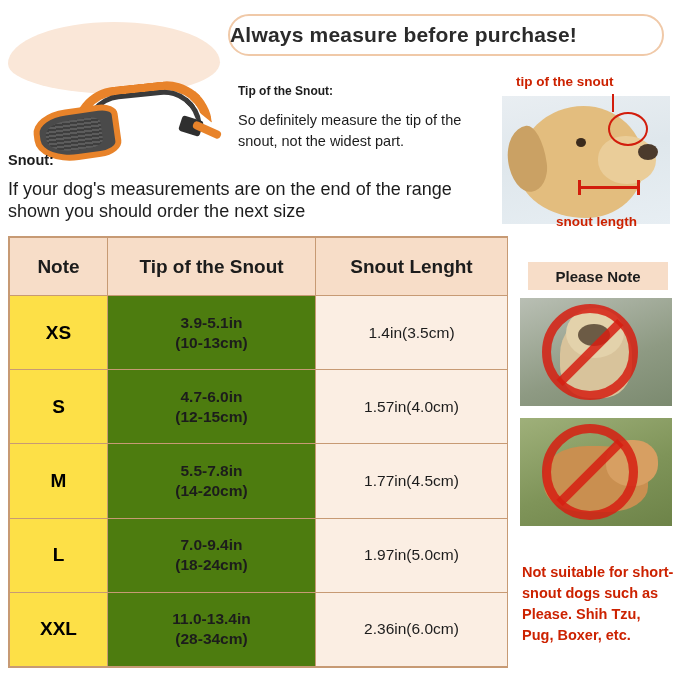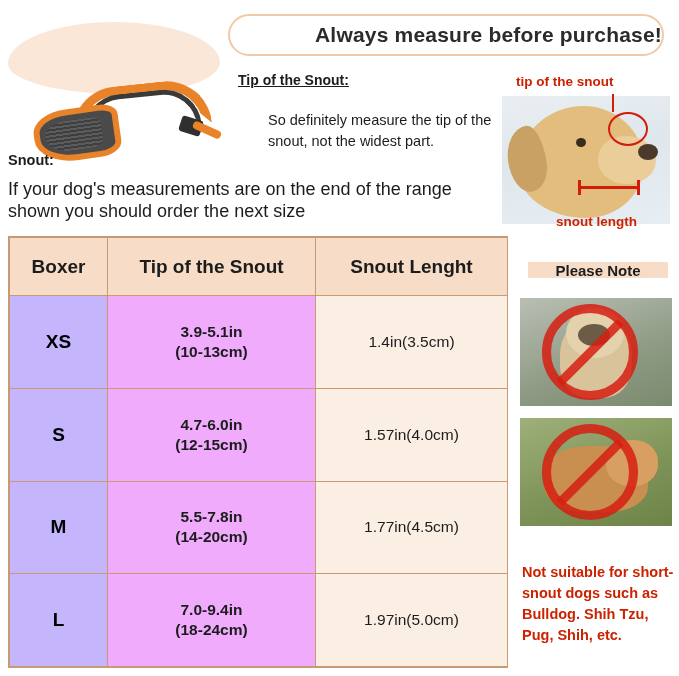--- a/index.html
+++ b/index.html
@@ -17,21 +17,21 @@
   }
 
   
   .banner {
     position: absolute;
     left: 228px; top: 14px;
     width: 436px; height: 42px;
     border: 2px solid #f0c9a8;
     border-radius: 21px;
     background: #ffffff;
-    display: flex; align-items: center; justify-content: flex-end;
+    display: flex; align-items: center; justify-content: flex-start;
   }
   .banner-text {
     font-size: 21px;
     font-weight: bold;
     color: #2b2b2b;
     letter-spacing: .2px;
     white-space: nowrap;
   }
 
   .size-chart-blob {
@@ -106,34 +106,32 @@
     left: 162px; top: 44px;
     width: 30px; height: 8px;
     background: #e8832a;
     border-radius: 4px;
     transform: rotate(24deg);
   }
 
   
   .snout-head {
     position: absolute;
-    left: 238px; top: 72px;
-    font-size: 14px;
-    font-weight: bold;
-    color: #1c1c1c;
-    text-decoration: underline;
+    left: 238px; top: 84px;
+    font-size: 12px;
+    font-weight: bold;
+    color: #1c1c1c;
   }
   .snout-body {
     position: absolute;
     left: 238px; top: 110px;
     width: 258px;
     font-size: 14.5px;
     line-height: 21px;
     color: #1c1c1c;
-    margin-left: 30px;
   }
 
   
   .tips-label {
     position: absolute;
     left: 8px; top: 152px;
     font-size: 14.5px;
     font-weight: bold;
     color: #1c1c1c;
   }
@@ -256,43 +254,43 @@
     background: #f7ddc8;
     font-size: 19px;
     font-weight: bold;
     color: #1c1c1c;
     height: 58px;
   }
   table.size-table th.col-size { width: 98px; }
   table.size-table th.col-tip  { width: 208px; }
   table.size-table th.col-len  { width: 192px; }
   table.size-table td.c-size {
-    background: #c4b5fd;
+    background: #fde047;
     font-size: 19px;
     font-weight: bold;
   }
   table.size-table td.c-tip {
-    background: #f0abfc;
+    background: #4d7c0f;
     font-size: 15.5px;
     line-height: 20px;
     font-weight: bold;
     color: #1c1c1c;
     margin-left: 32px;
   }
   table.size-table td.c-len {
     background: #fbeee3;
     font-size: 15.5px;
     color: #1c1c1c;
   }
 
   
   .note-head {
     position: absolute;
     left: 528px; top: 262px;
-    width: 140px; height: 16px;
+    width: 140px; height: 28px;
     background: #f7ddc8;
     display: flex; align-items: center; justify-content: center;
     font-size: 15px; font-weight: bold; color: #1c1c1c;
   }
   .note-photo {
     position: absolute;
     left: 520px;
     width: 152px; height: 108px;
     overflow: hidden;
   }
@@ -394,21 +392,21 @@
   </div>
   <div class="tip-arrow"></div>
   <div class="tip-circle"></div>
   <div class="snout-line"></div>
   <div class="snout-len-label">snout length</div>
 
   <div class="table-wrap">
     <table class="size-table">
       <thead>
         <tr>
-          <th class="col-size">Boxer</th>
+          <th class="col-size">Note</th>
           <th class="col-tip">Tip of the Snout</th>
           <th class="col-len">Snout Lenght</th>
         </tr>
       </thead>
       <tbody>
         <tr>
           <td class="c-size">XS</td>
           <td class="c-tip">3.9-5.1in<br>(10-13cm)</td>
           <td class="c-len">1.4in(3.5cm)</td>
         </tr>
@@ -419,34 +417,39 @@
         </tr>
         <tr>
           <td class="c-size">M</td>
           <td class="c-tip">5.5-7.8in<br>(14-20cm)</td>
           <td class="c-len">1.77in(4.5cm)</td>
         </tr>
         <tr>
           <td class="c-size">L</td>
           <td class="c-tip">7.0-9.4in<br>(18-24cm)</td>
           <td class="c-len">1.97in(5.0cm)</td>
+        </tr>
+        <tr>
+          <td class="c-size">XXL</td>
+          <td class="c-tip">11.0-13.4in<br>(28-34cm)</td>
+          <td class="c-len">2.36in(6.0cm)</td>
         </tr>
       </tbody>
     </table>
   </div>
 
   <div class="note-head">Please Note</div>
 
   <div class="note-photo one">
     <div class="pug-body"></div>
     <div class="pug-head"></div>
     <div class="pug-face"></div>
     <div class="no-sign"></div>
   </div>
 
   <div class="note-photo two">
     <div class="shar-body"></div>
     <div class="shar-head"></div>
     <div class="no-sign"></div>
   </div>
 
-  <div class="note-text">Not suitable for short-snout dogs such as Bulldog. Shih Tzu, Pug, Shih, etc.</div>
+  <div class="note-text">Not suitable for short-snout dogs such as Please. Shih Tzu, Pug, Boxer, etc.</div>
 </div>
 
 </body></html>

